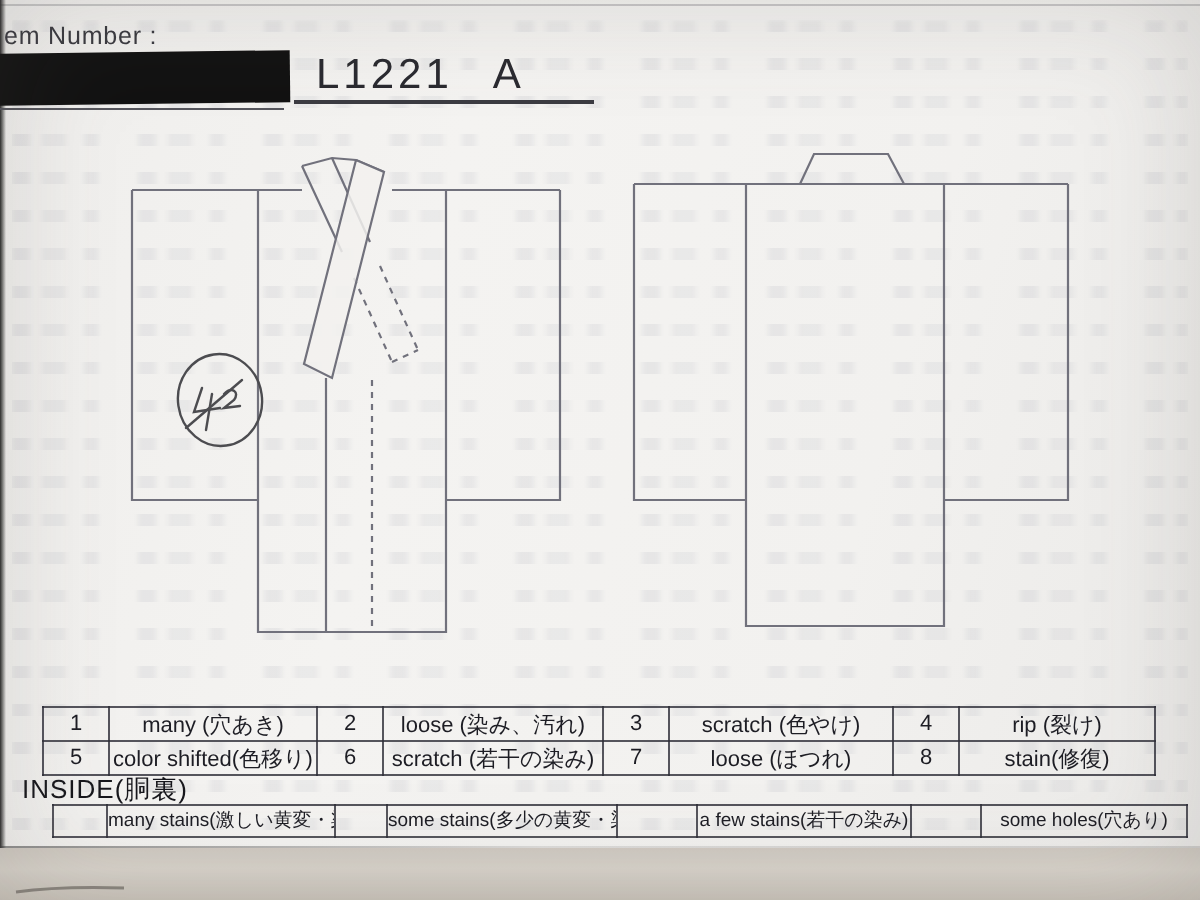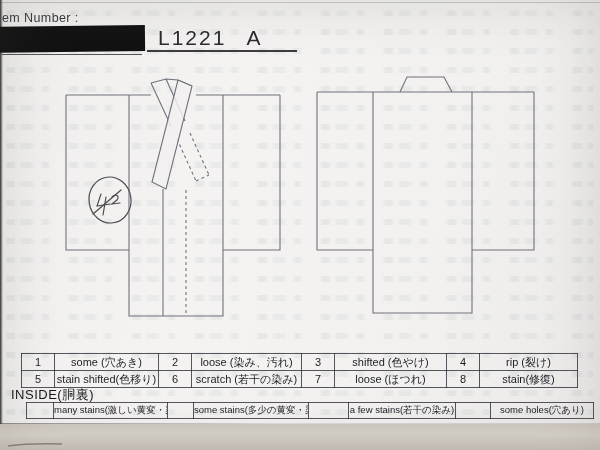--- a/index.html
+++ b/index.html
@@ -99,31 +99,31 @@
       <col style="width:33px">
         <col style="width:110px">
       <col style="width:33px">
         <col style="width:112px">
       <col style="width:33px">
         <col style="width:98px">
     </colgroup>
     <tbody>
         <tr>
       <td>1</td>
-      <td>some (穴あき)</td>
+      <td>many (穴あき)</td>
       <td>2</td>
       <td>loose (染み、汚れ)</td>
       <td>3</td>
-      <td>shifted (色やけ)</td>
+      <td>scratch (色やけ)</td>
       <td>4</td>
       <td>rip (裂け)</td>
     </tr>
     <tr>
       <td>5</td>
-      <td>stain shifted(色移り)</td>
+      <td>color shifted(色移り)</td>
       <td>6</td>
       <td>scratch (若干の染み)</td>
       <td>7</td>
       <td>loose (ほつれ)</td>
       <td>8</td>
       <td>stain(修復)</td>
     </tr>
   </tbody>
     </table>
 

